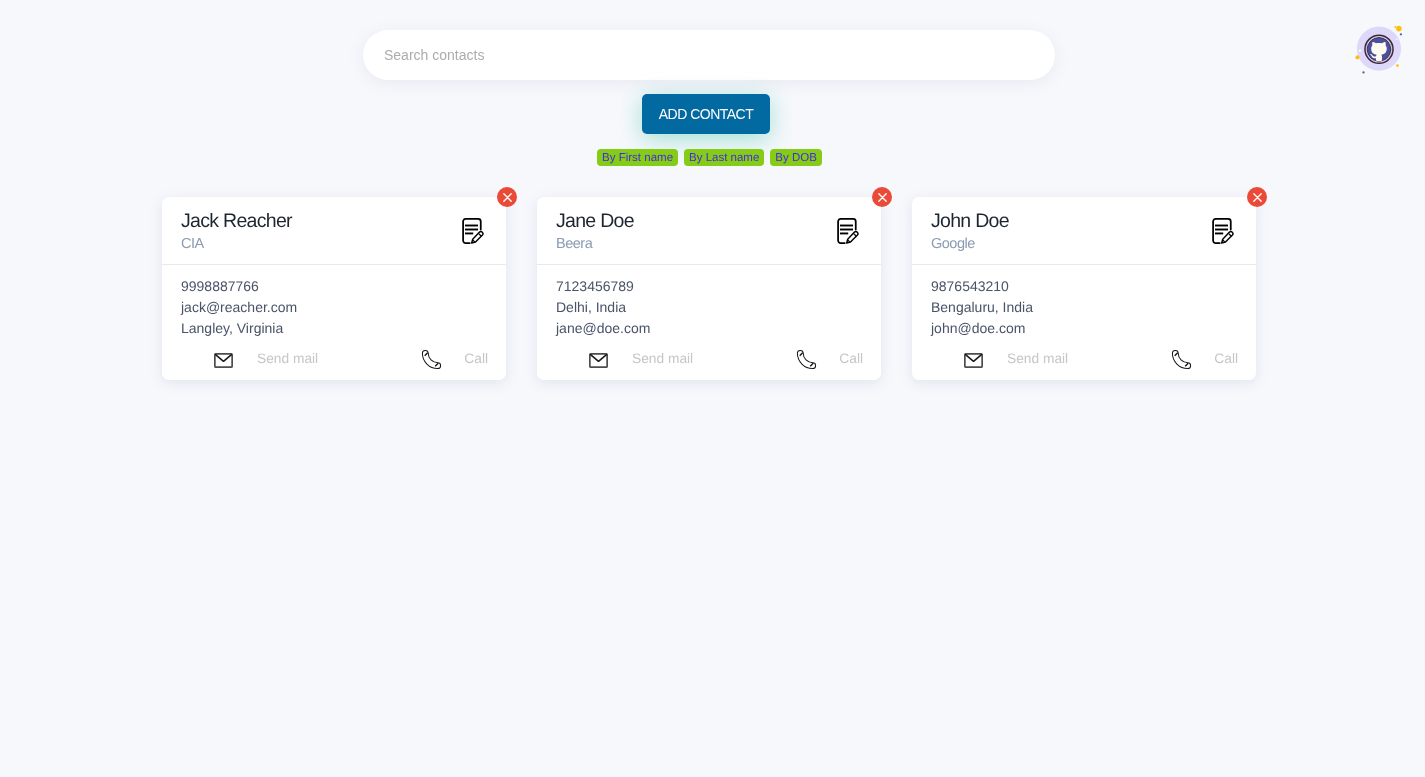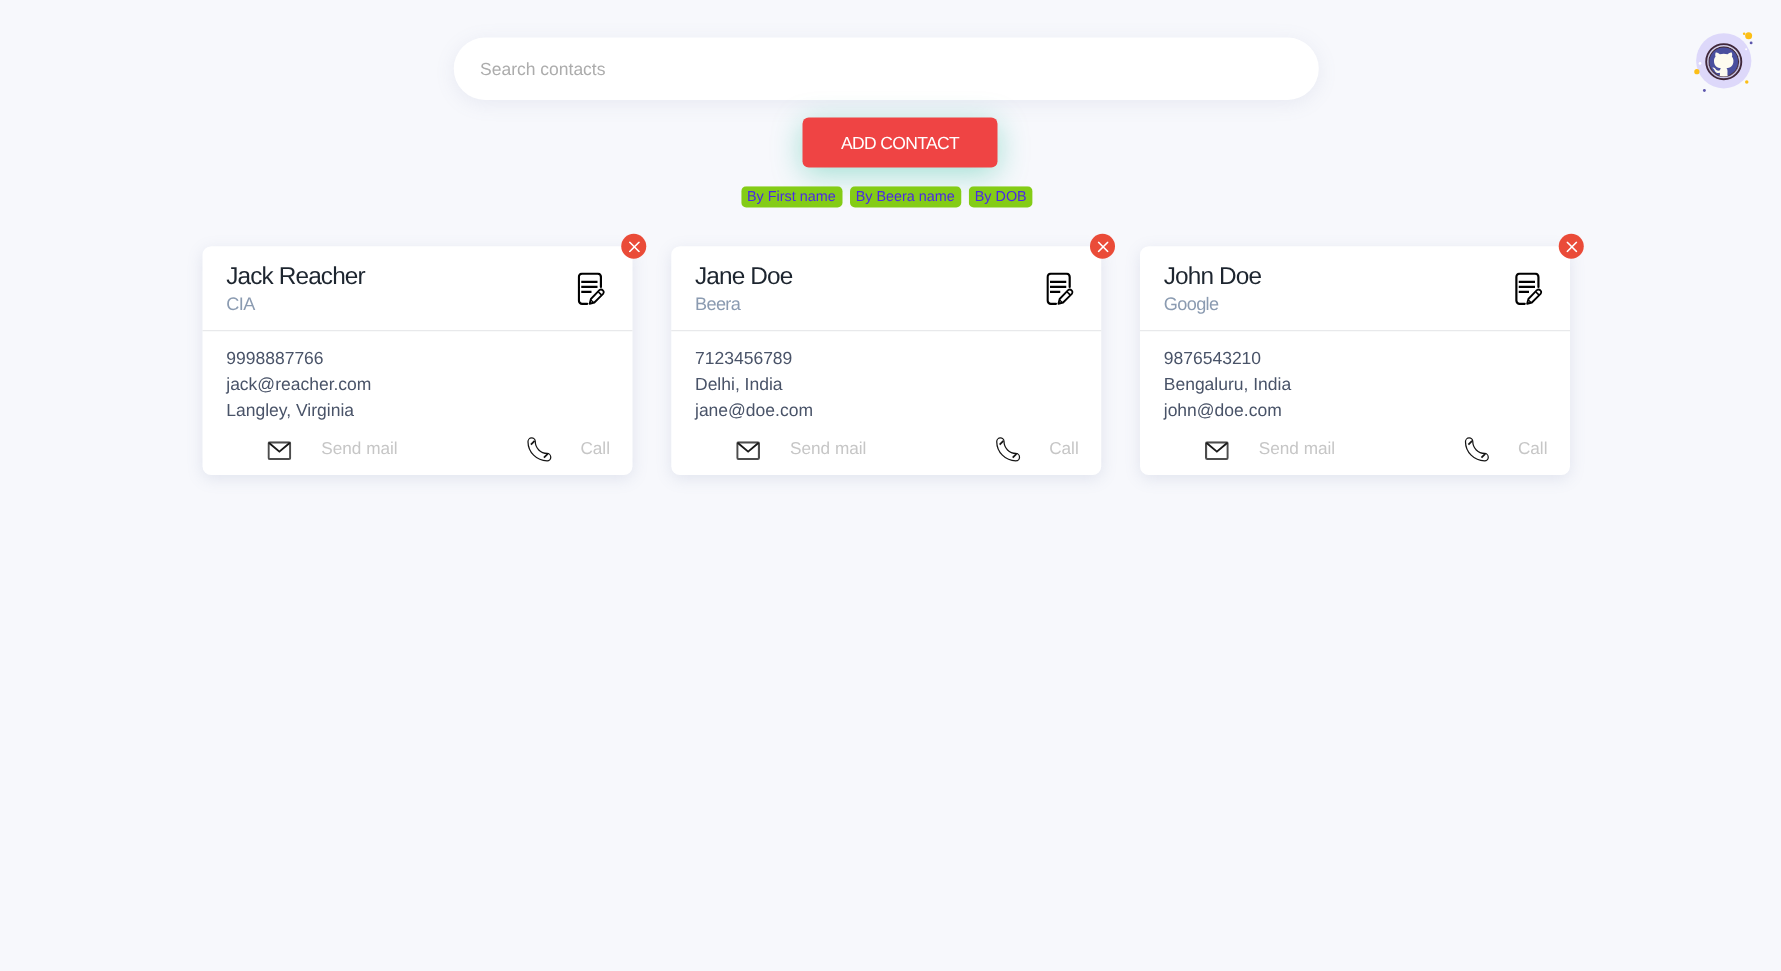--- a/index.html
+++ b/index.html
@@ -31,22 +31,22 @@
     font-size: 14px;
     font-family: "Liberation Sans", sans-serif;
     color: #3a3a3a;
     box-shadow: 0 3px 16px rgba(120,134,170,0.12);
   }
   .search-input::placeholder { color: #acacac; }
 
   
   .add-btn {
     position: absolute; left: 642px; top: 94px;
-    width: 156px; height: 40px;
-    background: #ef4444;
+    width: 128px; height: 40px;
+    background: #0369a1;
     border: none; border-radius: 5px;
     color: #ffffff; font-size: 14px; letter-spacing: -0.5px;
     font-family: "Liberation Sans", sans-serif;
     cursor: pointer;
     box-shadow: 0 5px 24px rgba(18,184,144,0.38);
   }
 
   
   .filters { position: absolute; top: 149px; left: -3px; width: 100%;
      display: flex; justify-content: center; gap: 6px; }
@@ -122,21 +122,21 @@
   </div>
 
   <div class="search-row">
     <input class="search-input" type="text" placeholder="Search contacts" style="">
   </div>
 
   <button class="add-btn">ADD CONTACT</button>
 
   <div class="filters" id="filters">
       <div class="pill">By First name</div>
-      <div class="pill">By Beera name</div>
+      <div class="pill">By Last name</div>
       <div class="pill">By DOB</div>
     </div>
 
   <div class="cards" id="cards">
       <div class="card">
     <div class="close">
           <svg width="9" height="9" viewBox="0 0 9 9" style="display:block">
  <path d="M0.8 0.8 8.2 8.2M8.2 0.8 0.8 8.2" stroke="#fff" stroke-width="1.3" stroke-linecap="round"></path>
 </svg>
         </div>

